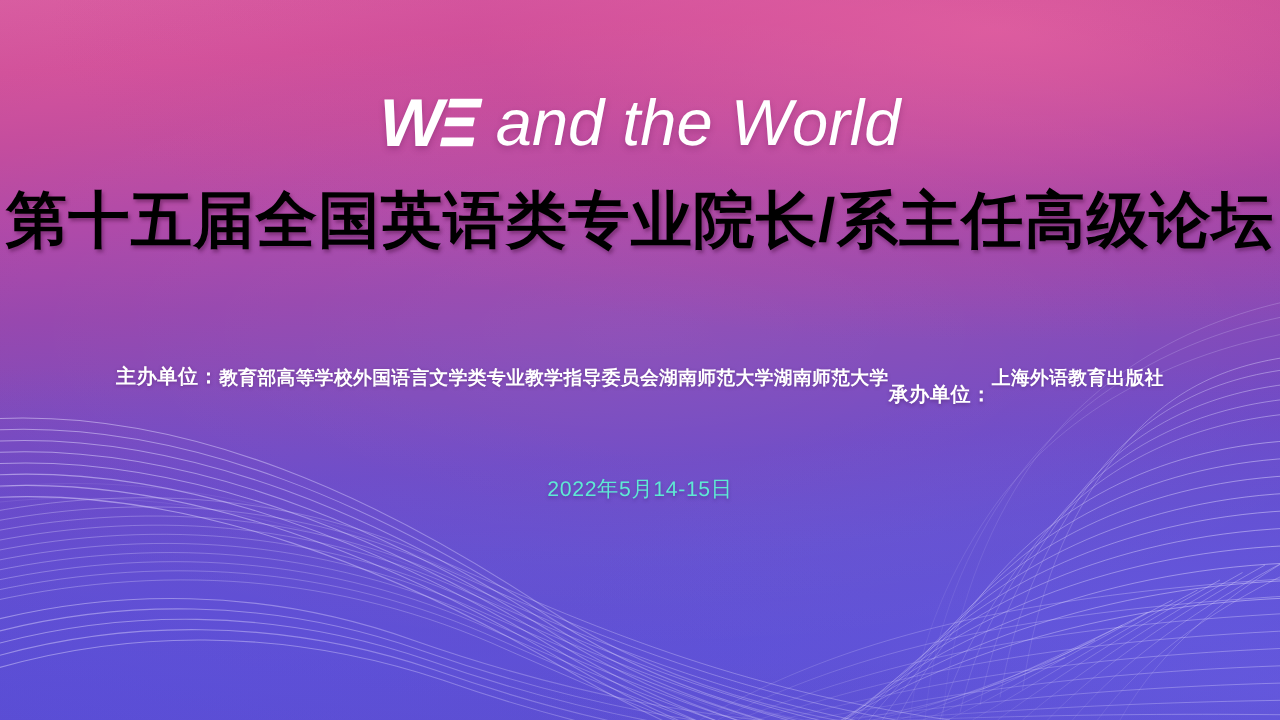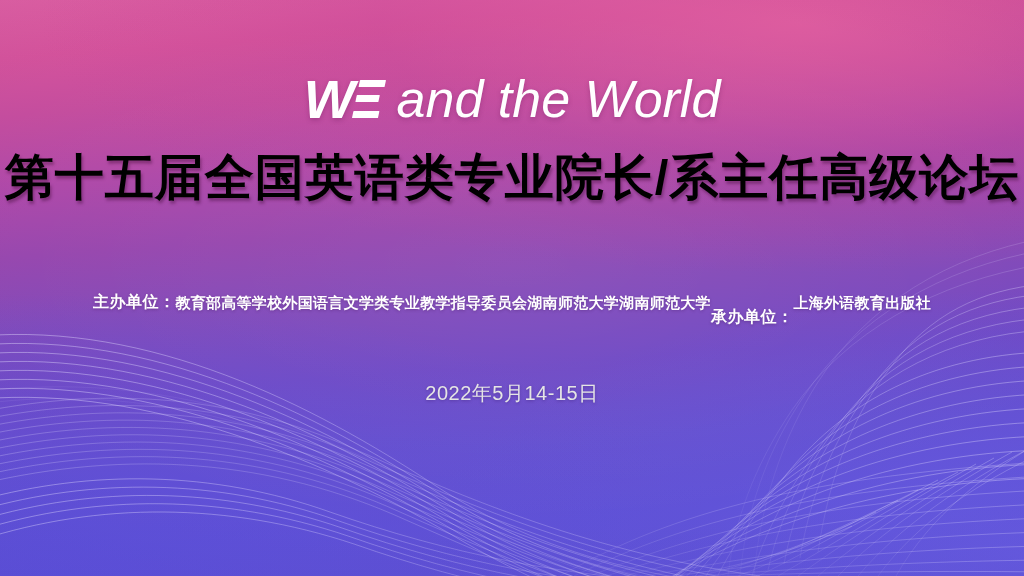--- a/index.html
+++ b/index.html
@@ -160,23 +160,23 @@
     font-size: 15px;
     font-weight: 700;
     line-height: 1;
     margin-bottom: 13px;
     letter-spacing: 0.3px;
     text-shadow: 0 1px 3px rgba(60,15,70,0.32);
   }
   .org-group-2 { margin-top: 30px; }
   .date-line {
     margin-top: 45px;
-    font-size: 20px;
+    font-size: 17px;
     font-weight: 400;
-    color: #e5e5e5;
+    color: #5eead4;
     letter-spacing: 0.5px;
     line-height: 1;
     text-shadow: 0 1px 3px rgba(50,20,90,0.35);
   }
 </style>
 </head>
 <body>
 
 <div id="poster">
 

